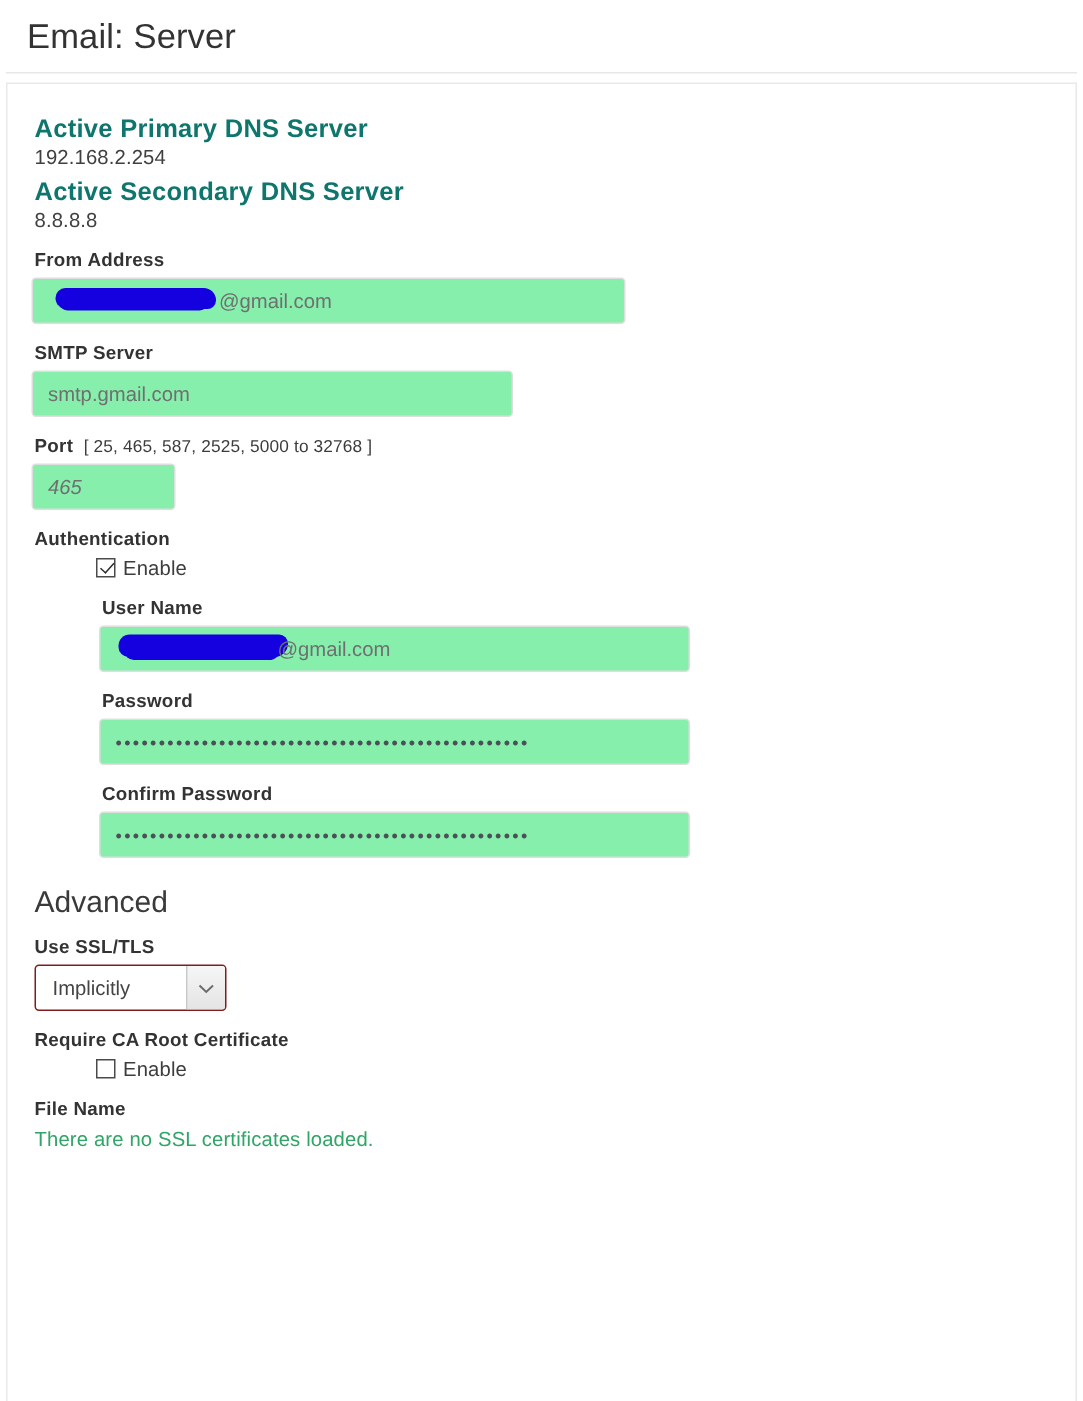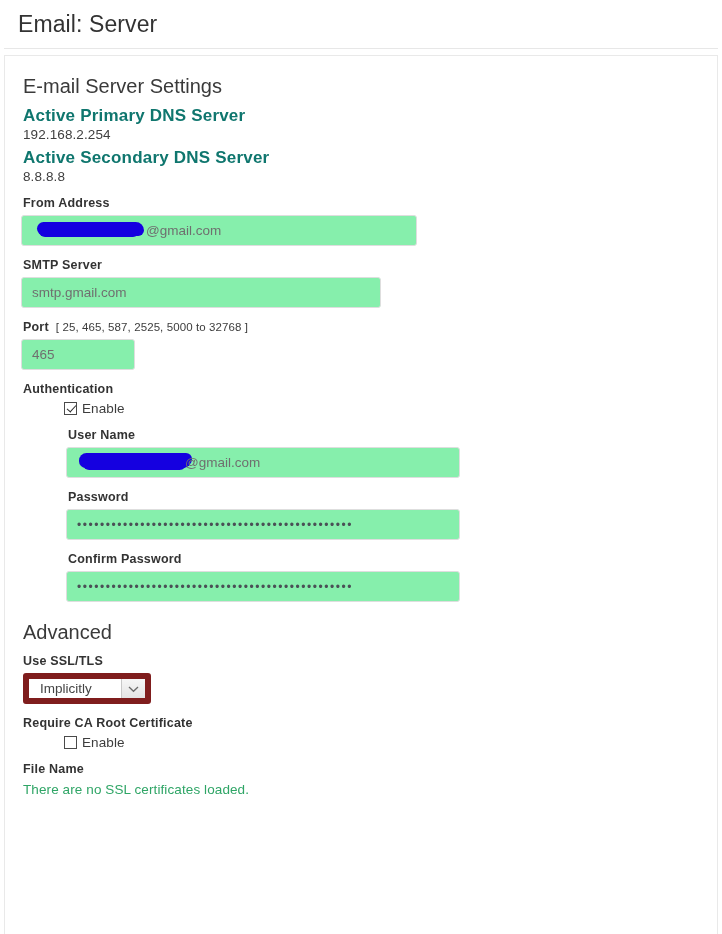--- a/index.html
+++ b/index.html
@@ -99,22 +99,22 @@
     font-family: "Liberation Sans", sans-serif;
     font-size: 13.5px;
     color: #6f6f6f;
     padding: 0 10px;
     display: flex;
     align-items: center;
     position: relative;
     overflow: hidden;
   }
   .w-from { width: 396px; }
-  .w-smtp { width: 360px; }
-  .w-port { width: 114px; }
+  .w-smtp { width: 321px; }
+  .w-port { width: 96px; font-style: italic; }
   .w-auth { width: 394px; }
 
   .redact {
     position: absolute;
     background: #1500e0;
     border-radius: 9px;
   }
   .redact-from {
     left: 15px;
     top: 6px;
@@ -201,21 +201,21 @@
   }
 
   .indent {
     margin-left: 45px;
   }
 
   .select-box {
     box-sizing: border-box;
     width: 128px;
     height: 31px;
-    border: 6px solid #7f1d1d;
+    border: 1px solid #7f1d1d;
     border-radius: 3px;
     background: #ffffff;
     display: flex;
     align-items: stretch;
     margin: 4px 0 0 2px;
     overflow: hidden;
     gap: 29px;
   }
   .select-value {
     flex: 1;
@@ -246,21 +246,20 @@
 <body>
 
 <div>
   <div class="page-title">Email: Server</div>
   <div class="title-divider"></div>
 </div>
 
 <div class="card">
   <div class="card-inner">
 
-    <h2 class="section-title">E-mail Server Settings</h2>
 
     <div class="dns-label">Active Primary DNS Server</div>
     <div class="dns-value">192.168.2.254</div>
 
     <div class="dns-label">Active Secondary DNS Server</div>
     <div class="dns-value">8.8.8.8</div>
 
 
     <div class="field-label">From Address</div>
     <div class="text-input w-from pad-from">

